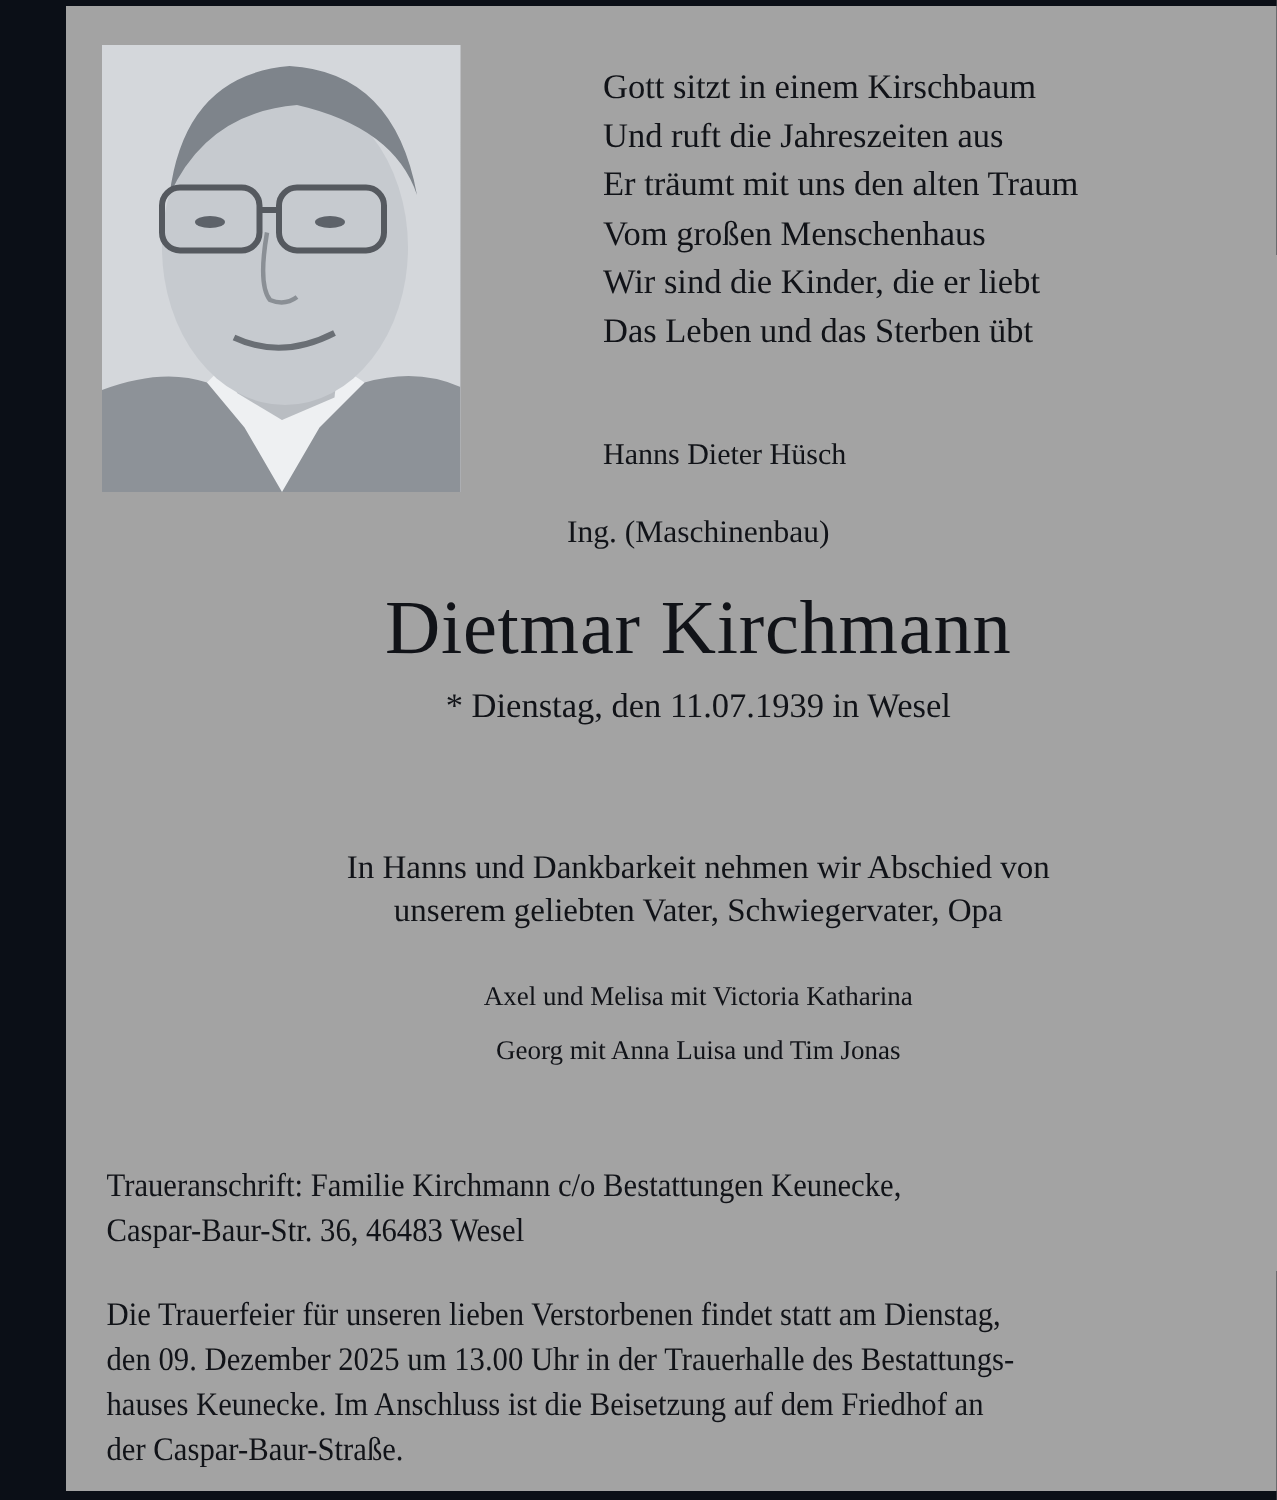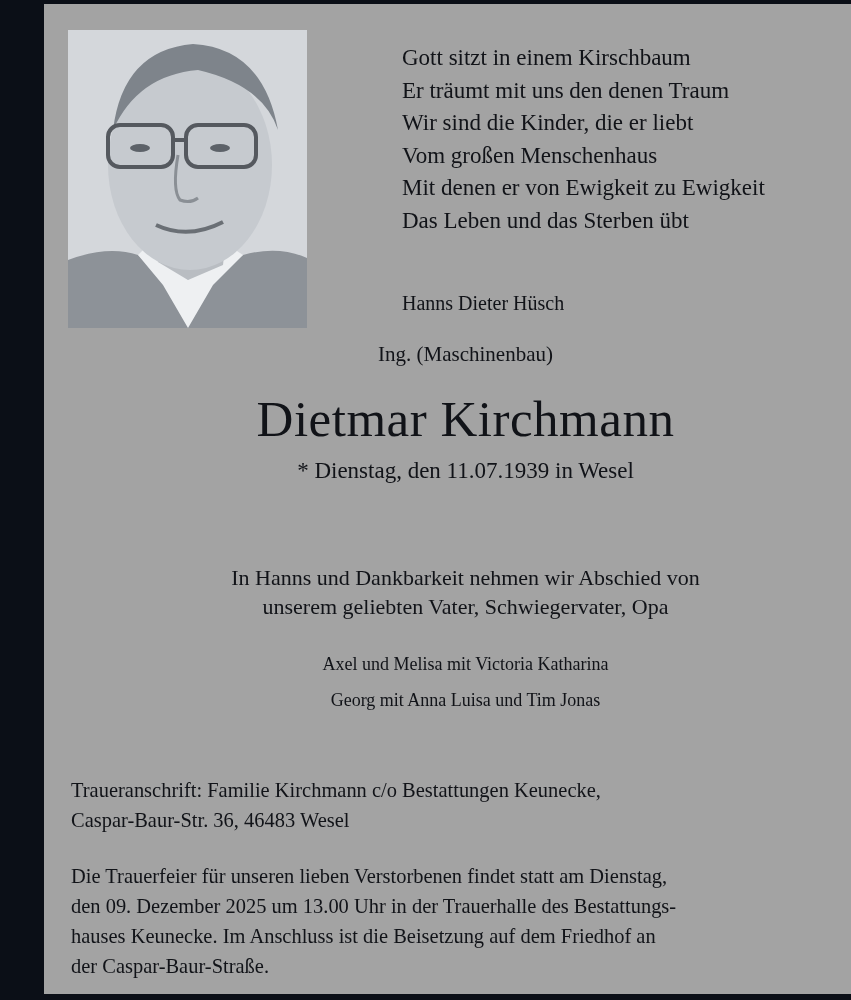--- a/index.html
+++ b/index.html
@@ -62,24 +62,24 @@
       <ellipse cx="72" cy="118" rx="10" ry="4" fill="#5d6269"></ellipse>
       <ellipse cx="152" cy="118" rx="10" ry="4" fill="#5d6269"></ellipse>
 
       <path d="M110 125 Q104 160 112 170 Q122 174 130 168" fill="none" stroke="#8a8f95" stroke-width="3"></path>
       <path d="M88 195 Q120 210 155 192" fill="none" stroke="#6a6f75" stroke-width="4"></path>
     </svg>
   </div>
 
   <div class="poem">
     <div class="line">Gott sitzt in einem Kirschbaum</div>
-    <div class="line">Er träumt mit uns den denen Traum</div>
+    <div class="line">Und ruft die Jahreszeiten aus</div>
+    <div class="line">Er träumt mit uns den alten Traum</div>
+    <div class="line">Vom großen Menschenhaus</div>
     <div class="line">Wir sind die Kinder, die er liebt</div>
-    <div class="line">Vom großen Menschenhaus</div>
-    <div class="line">Mit denen er von Ewigkeit zu Ewigkeit</div>
     <div class="line">Das Leben und das Sterben übt</div>
   </div>
   <div class="poem-author">Hanns Dieter Hüsch</div>
 
   <div class="center title-line">Ing. (Maschinenbau)</div>
   <div class="center name">Dietmar Kirchmann</div>
   <div class="center dates">
     <div>* Dienstag, den 11.07.1939 in Wesel</div>
   </div>
 

